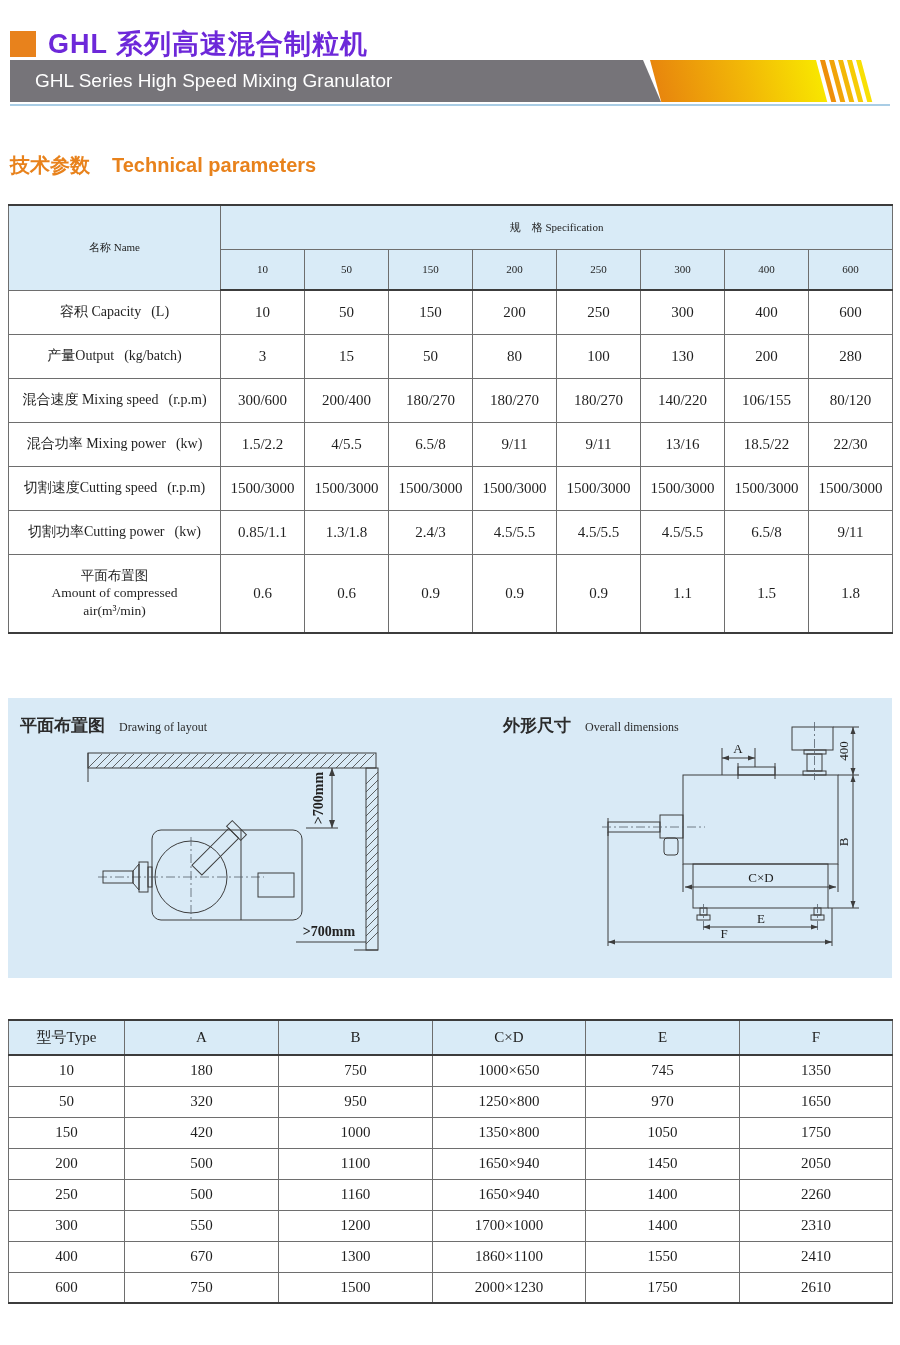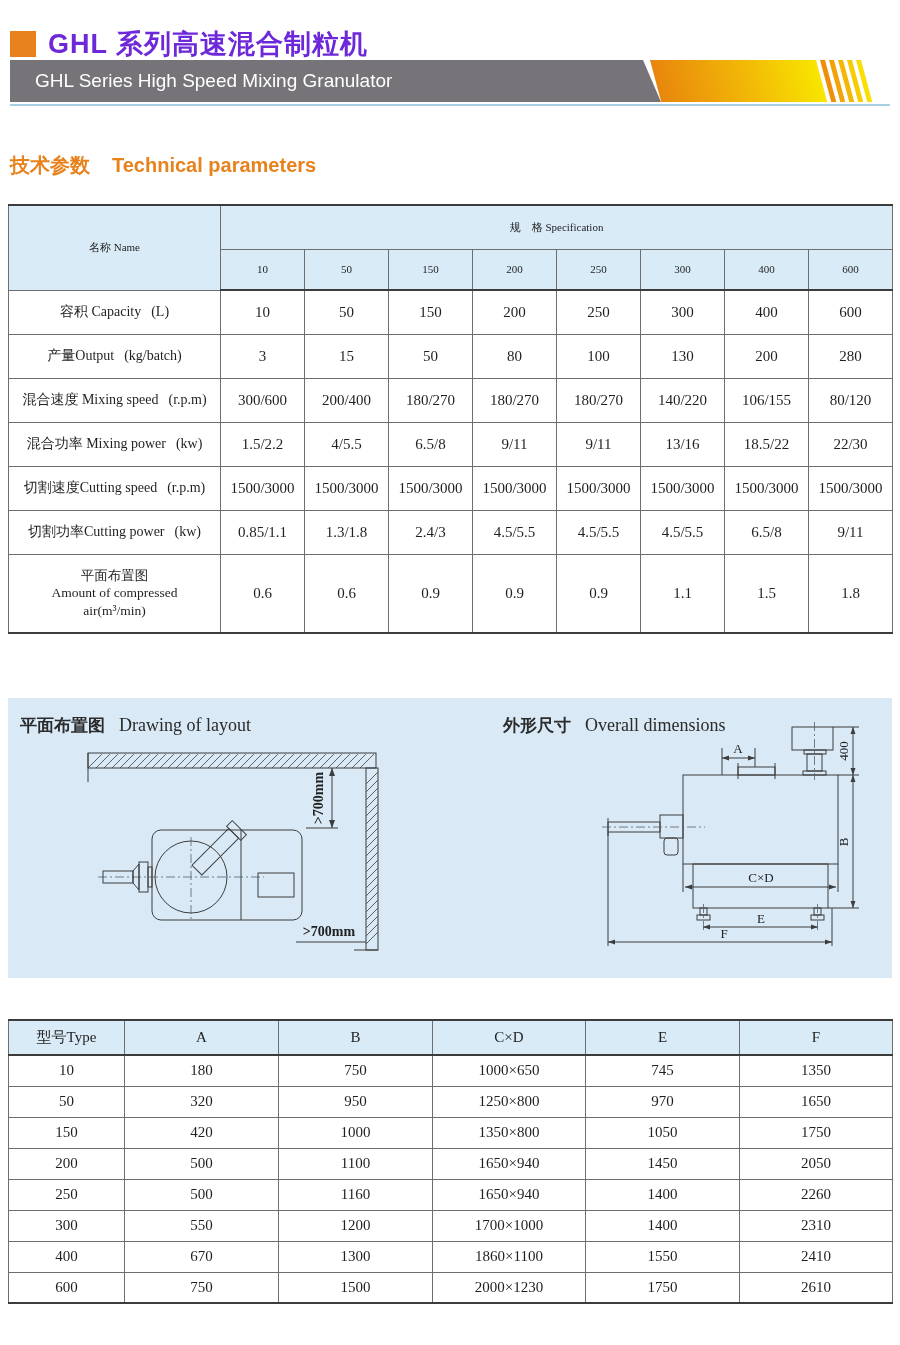--- a/index.html
+++ b/index.html
@@ -34,21 +34,21 @@
   .spec-table tbody tr{height:44px;}
   .spec-table tbody tr:last-child{height:79px;}
   .spec-table tbody td{font-size:15px;}
   .spec-table tbody th{font-size:14px;}
   .lwrap{display:flex;justify-content:center;align-items:baseline;gap:10px;white-space:nowrap;padding:0 4px;}
   .air{line-height:1.3;font-size:13.5px;}
   
   .panel{position:absolute;left:8px;top:698px;width:884px;height:280px;background:var(--panel,#d9eaf6);}
   .d-title{position:absolute;top:16px;display:flex;align-items:baseline;gap:14px;color:#2b2b2b;}
   .d-title .zh{font-size:17px;font-weight:bold;}
-  .d-title .en{font-size:18px;}
+  .d-title .en{font-size:12px;}
   .panel svg{position:absolute;}
   svg{font-family:"Liberation Serif",serif;}
   .ln{stroke:#3d3d3d;stroke-width:1;fill:none;}
   .cl{stroke:#56606b;stroke-width:0.8;fill:none;stroke-dasharray:9 3 2 3;}
   .hatch{stroke:#3d3d3d;stroke-width:0.8;fill:none;}
   .ar{fill:#3d3d3d;stroke:none;}
   .dtxt{fill:#222;font-size:13px;}
   .dtxtb{fill:#222;font-size:14px;font-weight:bold;}
   
   .dim-table{position:absolute;left:8px;top:1019px;width:884px;

